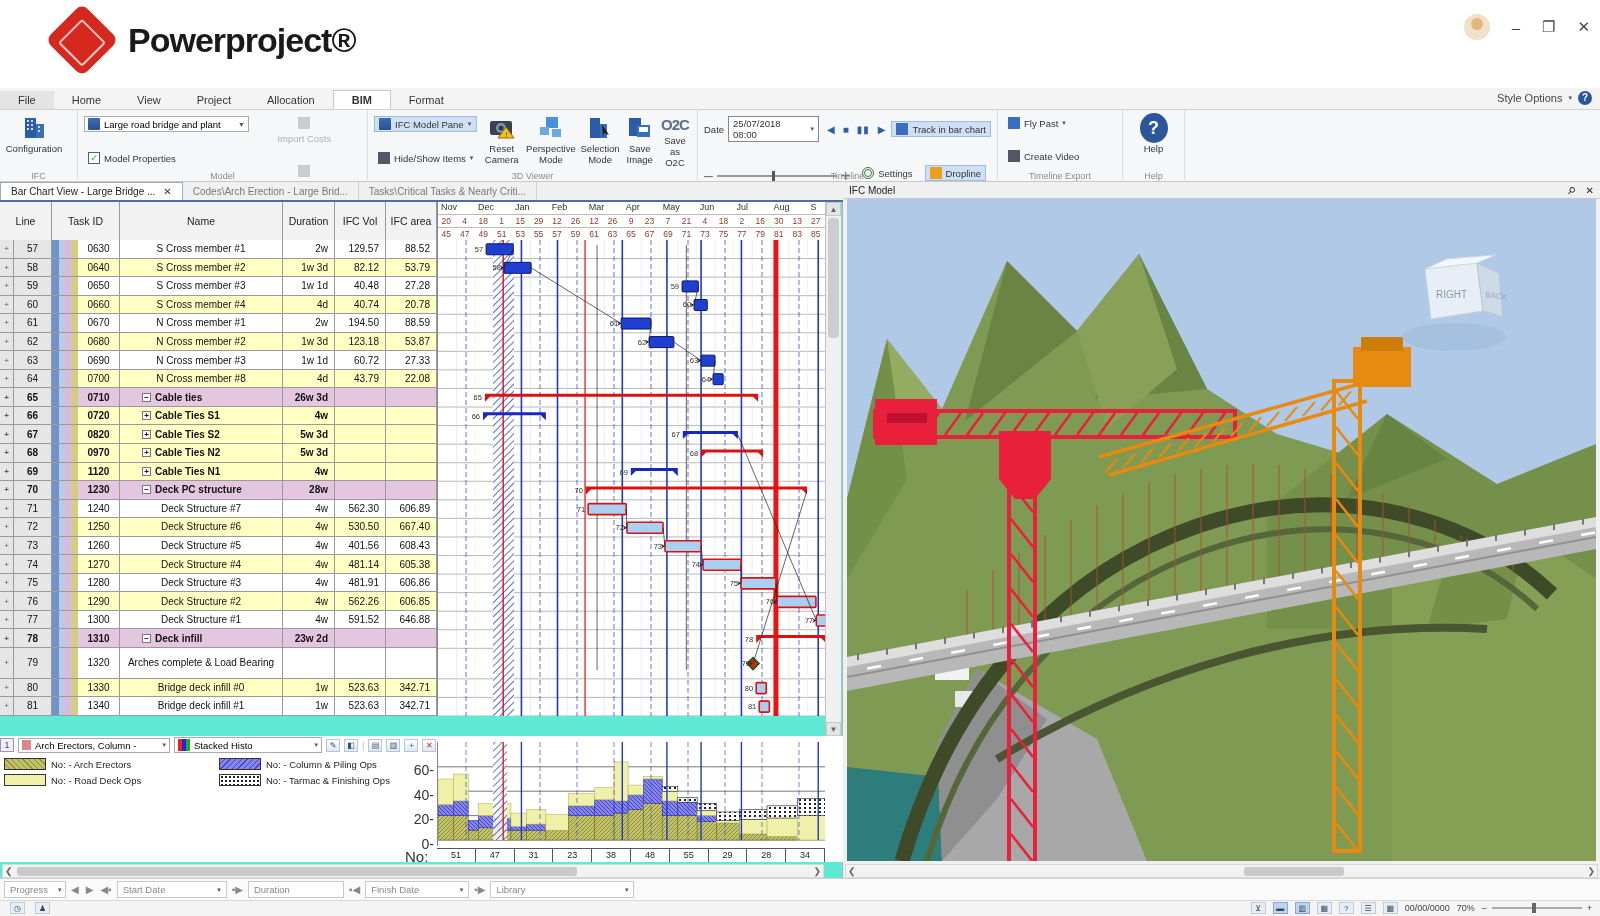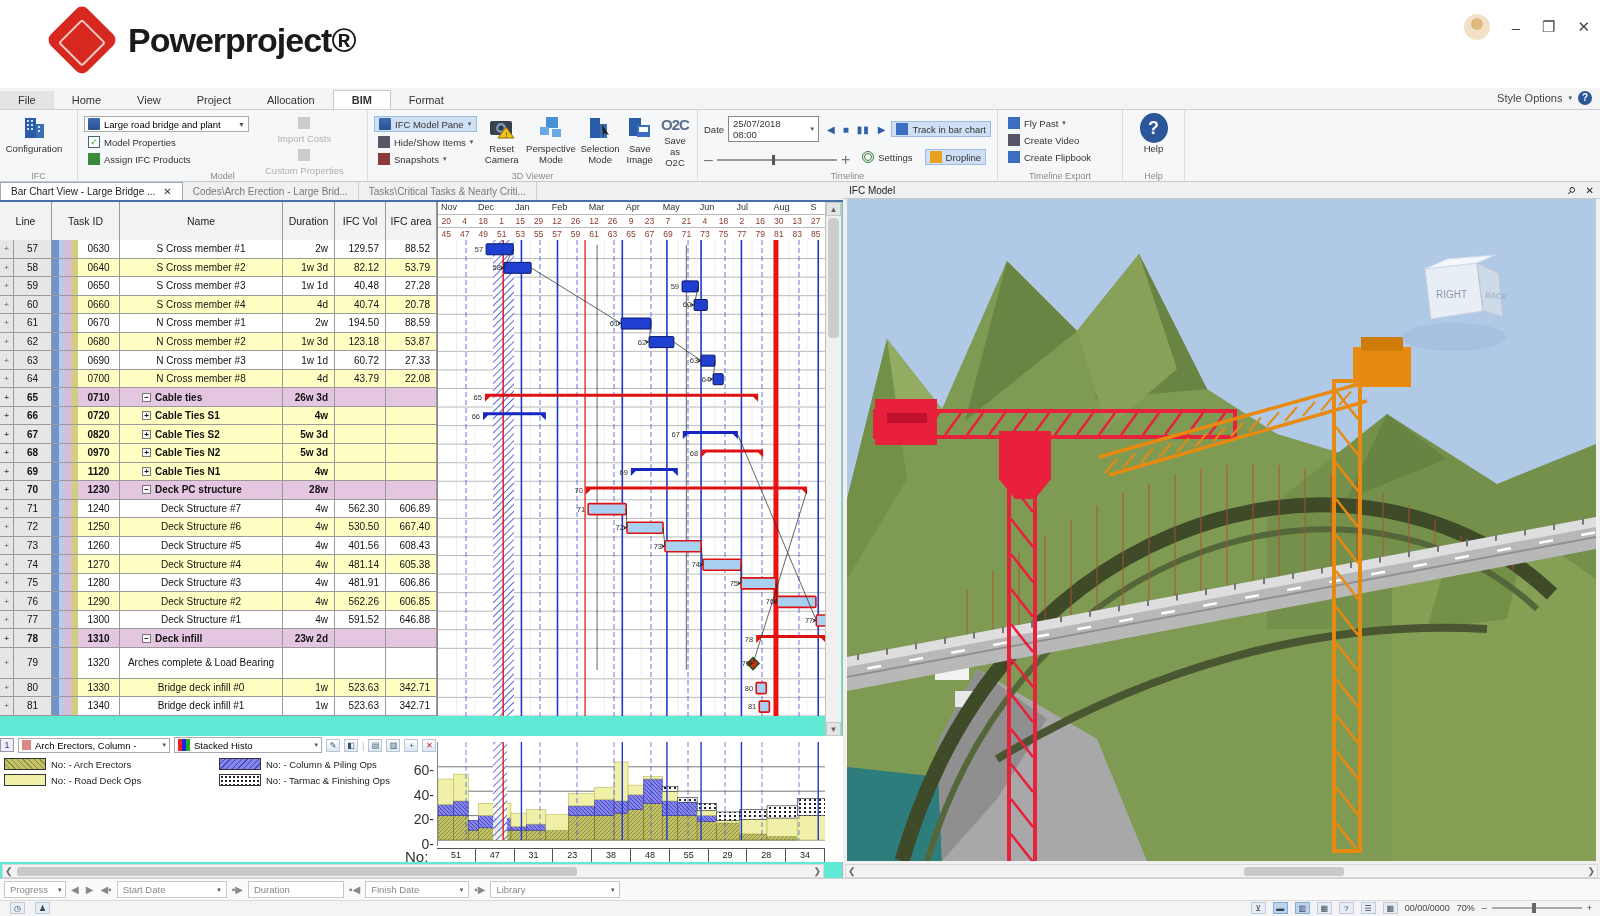--- a/index.html
+++ b/index.html
@@ -25,21 +25,21 @@
   .rtab.active { background:#fff; border:1px solid #c8c8c8; border-bottom:none; font-weight:bold; }
   #styleopts { position:absolute; right:8px; top:91px; display:flex; align-items:center; gap:6px; font-size:11px; color:#444; }
   #styleopts .qmark { width:14px; height:14px; border-radius:50%; background:#2b579a; color:#fff; font-size:10px; font-weight:bold; text-align:center; line-height:14px; }
 
   
   #ribbon { position:absolute; left:0; top:110px; width:1600px; height:72px; background:#f6f7f8; border-bottom:1px solid #c8c8c8; display:flex; }
   .rgroup { position:relative; height:72px; border-right:1px solid #dcdcdc; padding:3px 6px 14px 6px; display:flex; gap:4px; }
   .rgroup .glabel { position:absolute; bottom:1px; left:0; right:0; text-align:center; font-size:9px; color:#8a8a8a; }
   .bigbtn { display:flex; flex-direction:column; align-items:center; justify-content:flex-start; width:56px; font-size:9.5px; color:#333; text-align:center; gap:2px; padding-top:2px;}
   .bigbtn .bicon { width:28px; height:26px; display:flex; align-items:center; justify-content:center; }
-  .smallcol { display:flex; flex-direction:column; justify-content:flex-start; gap:3px; padding-top:3px; }
+  .smallcol { display:flex; flex-direction:column; justify-content:flex-start; gap:19px; padding-top:3px; }
   .smallbtn { display:flex; align-items:center; gap:4px; font-size:9.5px; color:#333; padding:1px 4px; white-space:nowrap; }
   .smallbtn.hl { background:#cfe0f5; border:1px solid #9ebbe0; }
   .smallbtn.disabled { color:#b0b0b0;flex-direction:column; }
   .sicon { width:12px; height:12px; display:inline-block; flex:none; }
   .combo { display:flex; align-items:center; border:1px solid #aaa; background:#fff; font-size:9.5px; padding:1px 3px; gap:4px; }
   .caret { font-size:7px; color:#555; }
   .bld { background:linear-gradient(#3c6eb4,#2a5090); border-radius:1px; }
   .gearicon { width:12px; height:12px; border:3px double #3a7d3a; border-radius:50%; }
   #timeline-date { display:flex; align-items:center; gap:4px; font-size:9.5px; color:#333; }
   #timeline-date .dfield { border:1px solid #888; background:#fff; padding:1px 4px; display:flex; gap:8px; align-items:center; }
@@ -1399,21 +1399,21 @@
     <span class="earr">▪▶</span>
     <div class="efield" style="width:96px">
       <span>Duration</span>
     </div>
     <span class="earr">▪◀</span>
     <div class="efield" style="width:104px">
       <span style="flex:1">Finish Date</span>
         <span class="caret">▾</span>
     </div>
     <span class="earr">▪▶</span>
-    <div class="efield" style="width:130px">
+    <div class="efield" style="width:144px">
       <span style="flex:1">Library</span>
         <span class="caret">▾</span>
     </div>
   </div>
 
   <div id="statusbar">
     <div id="sb-left">
       <span class="sbico">◷</span>
       <span class="sbico">♟</span>
     </div>

